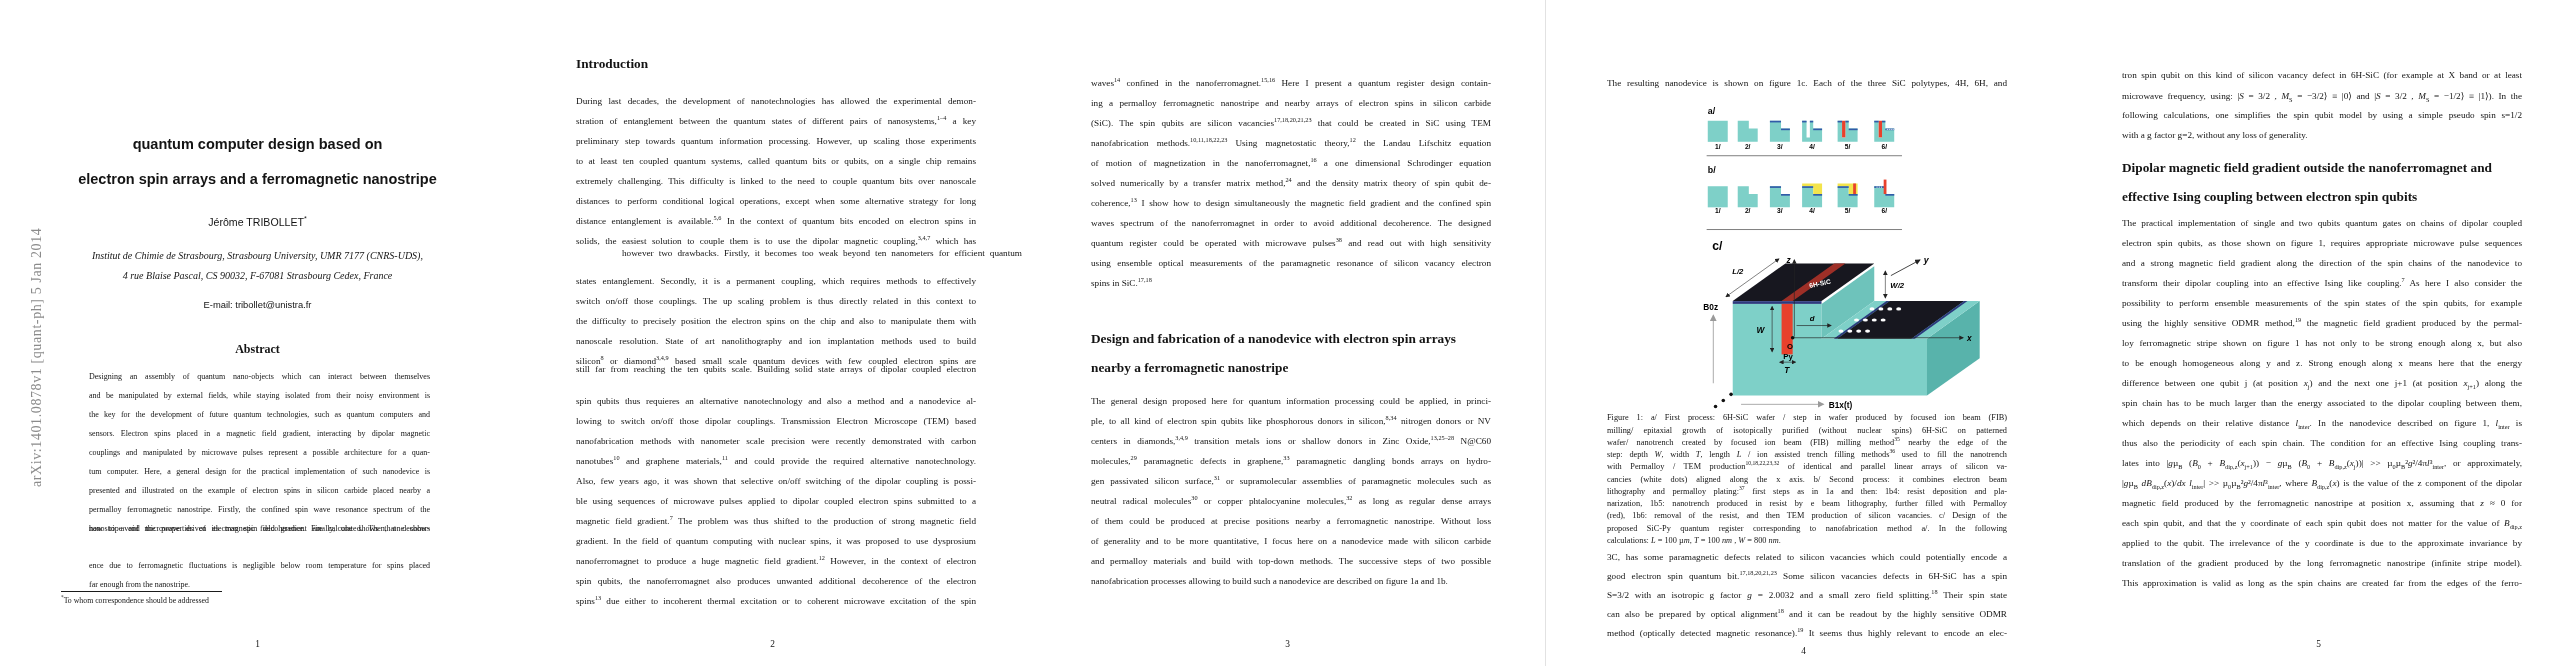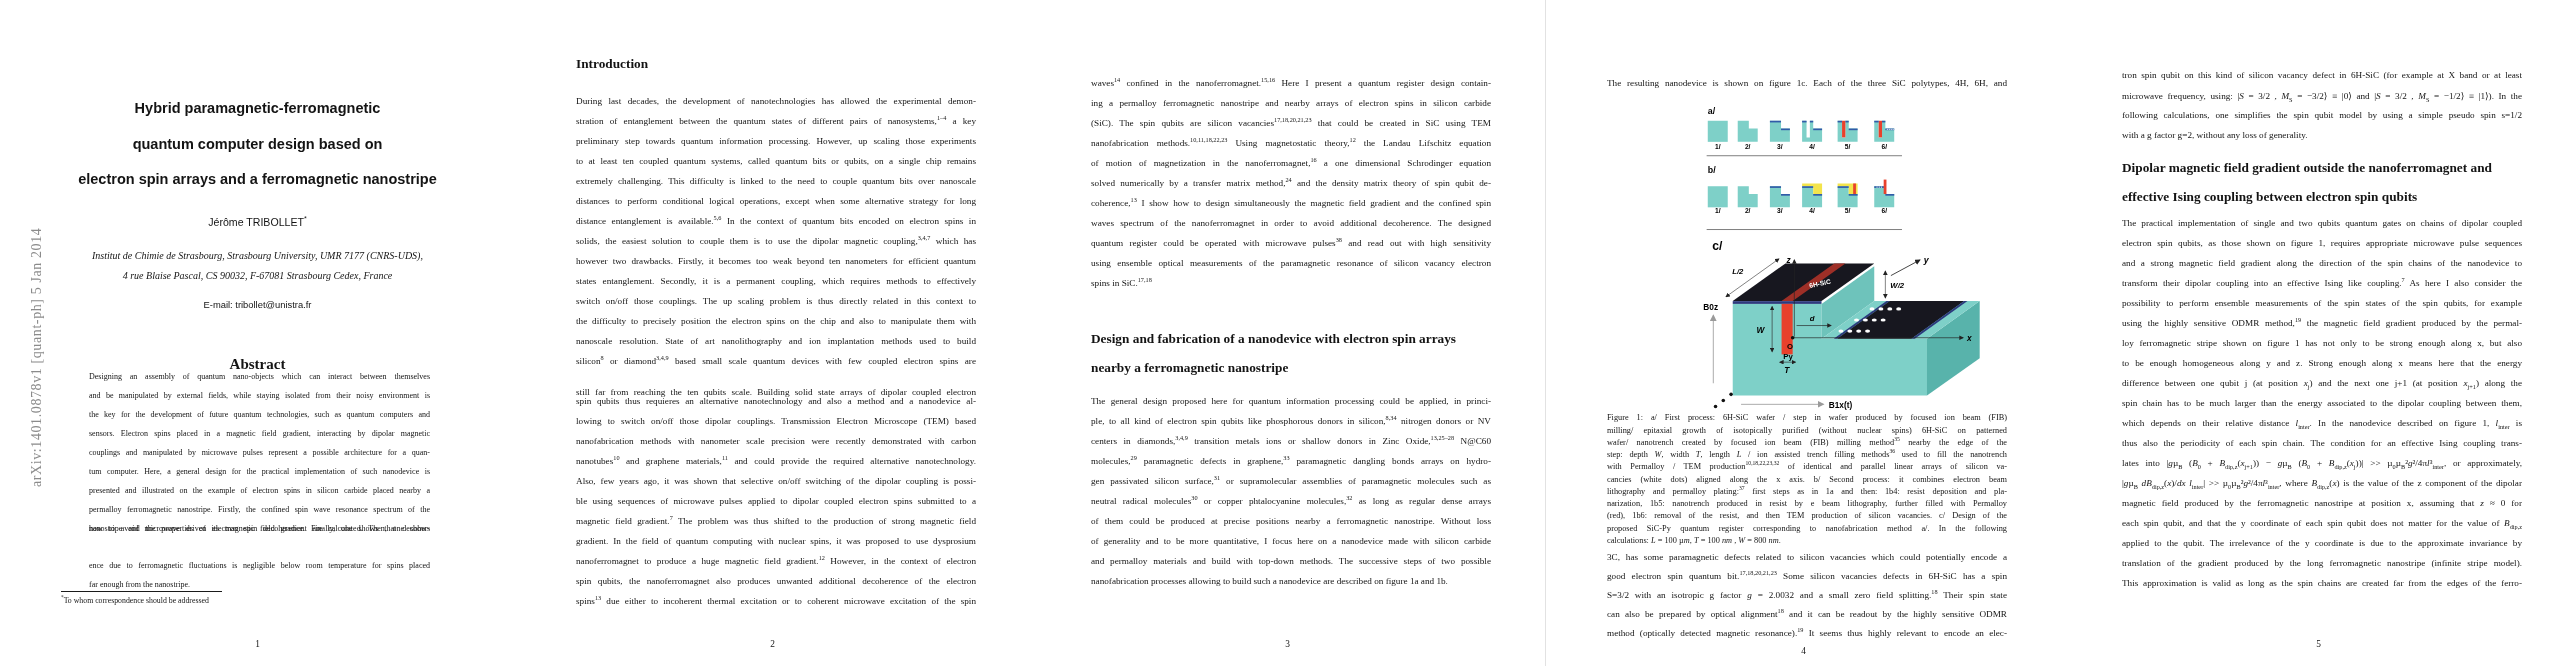--- a/index.html
+++ b/index.html
@@ -7,21 +7,21 @@
           font-family:"Liberation Serif",serif;color:#141414;}
   .page{position:absolute;top:0;width:515px;height:667px;background:#fff;border-right:0.6px solid #e2e2e2;}
   .content{position:absolute;inset:0;}
   .b{position:absolute;}
   
   .title{left:33px;width:449px;text-align:center;font-family:"Liberation Sans",sans-serif;
          font-weight:bold;font-size:14.5px;white-space:nowrap;}
   .author{left:33px;width:449px;text-align:center;font-family:"Liberation Sans",sans-serif;font-size:10.6px;}
   .affil{left:33px;width:449px;text-align:center;font-style:italic;font-size:10px;white-space:nowrap;}
   .email{left:33px;width:449px;text-align:center;font-family:"Liberation Sans",sans-serif;font-size:9.4px;}
-  .absh{left:33px;width:449px;text-align:center;font-weight:bold;font-size:15px;margin-top:14px;}
+  .absh{left:33px;width:449px;text-align:center;font-weight:bold;font-size:12px;}
   .abs,.absl{left:89px;width:341px;font-size:8px;text-align:justify;text-align-last:justify;font-family:Liberation Serif, serif;}
   .absl{text-align-last:left;}
   .rule{left:61px;width:161px;height:1.1px;background:#1a1a1a;}
   .foot{left:61px;width:400px;font-size:7.8px;}
   .num{left:33px;width:449px;text-align:center;font-size:9.4px;}
   .h1{left:61px;width:422px;font-weight:bold;font-size:13.3px;white-space:nowrap;}
   .line,.linel{left:61px;width:400px;font-size:9.2px;text-align:justify;text-align-last:justify;}
   .linel{text-align-last:left;}
   .cap,.capl{left:61px;width:400px;font-size:8.3px;text-align:justify;text-align-last:justify;}
   .capl{text-align-last:left;}
@@ -36,21 +36,20 @@
   .figlab{font-family:"Liberation Sans",sans-serif;font-weight:bold;}
 </style>
 </head>
 <body>
 
 <div id="canvas">
 
   <div class="page" style="left:0">
     <div id="banner">arXiv:1401.0878v1  [quant-ph]  5 Jan 2014</div>
     <div class="content">
-        <div class="b title" style="top: 100px;">Hybrid paramagnetic-ferromagnetic</div>
         <div class="b title" style="top: 171px;">electron spin arrays and a ferromagnetic nanostripe</div>
         <div class="b title" style="top: 136px;">quantum computer design based on</div>
         <div class="b author" style="top: 216px;">Jérôme TRIBOLLET<sup>*</sup></div>
         <div class="b affil" style="top: 250px;">Institut de Chimie de Strasbourg, Strasbourg University, UMR 7177 (CNRS-UDS),</div>
         <div class="b affil" style="top: 270px;">4 rue Blaise Pascal, CS 90032, F-67081 Strasbourg Cedex, France</div>
         <div class="b email" style="top: 299px;">E-mail: tribollet@unistra.fr</div>
         <div class="b absh" style="top: 342px;">Abstract</div>
         <div class="b abs" style="top: 372px;">Designing an assembly of quantum nano-objects which can interact between themselves</div>
         <div class="b abs" style="top: 391px;">and be manipulated by external fields, while staying isolated from their noisy environment is</div>
         <div class="b abs" style="top: 410px;">the key for the development of future quantum technologies, such as quantum computers and</div>
@@ -72,27 +71,27 @@
     <div class="content">
         <div class="b h1" style="top: 56px;">Introduction</div>
         <div class="b line" style="top: 96px;">During last decades, the development of nanotechnologies has allowed the experimental demon-</div>
         <div class="b line" style="top: 116px;">stration of entanglement between the quantum states of different pairs of nanosystems,<sup>1–4</sup> a key</div>
         <div class="b line" style="top: 136px;">preliminary step towards quantum information processing. However, up scaling those experiments</div>
         <div class="b line" style="top: 156px;">to at least ten coupled quantum systems, called quantum bits or qubits, on a single chip remains</div>
         <div class="b line" style="top: 176px;">extremely challenging. This difficulty is linked to the need to couple quantum bits over nanoscale</div>
         <div class="b line" style="top: 196px;">distances to perform conditional logical operations, except when some alternative strategy for long</div>
         <div class="b line" style="top: 216px;">distance entanglement is available.<sup>5,6</sup> In the context of quantum bits encoded on electron spins in</div>
         <div class="b line" style="top: 236px;">solids, the easiest solution to couple them is to use the dipolar magnetic coupling,<sup>3,4,7</sup> which has</div>
-        <div class="b line" style="top: 256px;">however two drawbacks. Firstly, it becomes too weak beyond ten nanometers for efficient quantum</div>
+        <div class="b line" style="top: 248px; margin-left: 46px;">however two drawbacks. Firstly, it becomes too weak beyond ten nanometers for efficient quantum</div>
         <div class="b line" style="top: 276px;">states entanglement.  Secondly, it is a permanent coupling, which requires methods to effectively</div>
         <div class="b line" style="top: 296px;">switch on/off those couplings.  The up scaling problem is thus directly related in this context to</div>
         <div class="b line" style="top: 316px;">the difficulty to precisely position the electron spins on the chip and also to manipulate them with</div>
         <div class="b line" style="top: 336px;">nanoscale resolution.  State of art nanolithography and ion implantation methods used to build</div>
         <div class="b line" style="top: 356px;">silicon<sup>8</sup> or diamond<sup>3,4,9</sup> based small scale quantum devices with few coupled electron spins are</div>
-        <div class="b line" style="top: 387px;">still far from reaching the ten qubits scale.  Building solid state arrays of dipolar coupled electron</div>
+        <div class="b line" style="top: 364px;">still far from reaching the ten qubits scale.  Building solid state arrays of dipolar coupled electron</div>
         <div class="b line" style="top: 396px;">spin qubits thus requieres an alternative nanotechnology and also a method and a nanodevice al-</div>
         <div class="b line" style="top: 416px;">lowing to switch on/off those dipolar couplings.  Transmission Electron Microscope (TEM) based</div>
         <div class="b line" style="top: 436px;">nanofabrication methods with nanometer scale precision were recently demonstrated with carbon</div>
         <div class="b line" style="top: 456px;">nanotubes<sup>10</sup> and graphene materials,<sup>11</sup> and could provide the required alternative nanotechnology.</div>
         <div class="b line" style="top: 476px;">Also, few years ago, it was shown that selective on/off switching of the dipolar coupling is possi-</div>
         <div class="b line" style="top: 496px;">ble using sequences of microwave pulses applied to dipolar coupled electron spins submitted to a</div>
         <div class="b line" style="top: 516px;">magnetic field gradient.<sup>7</sup> The problem was thus shifted to the production of strong magnetic field</div>
         <div class="b line" style="top: 536px;">gradient. In the field of quantum computing with nuclear spins, it was proposed to use dysprosium</div>
         <div class="b line" style="top: 556px;">nanoferromagnet to produce a huge magnetic field gradient.<sup>12</sup> However, in the context of electron</div>
         <div class="b line" style="top: 576px;">spin qubits, the nanoferromagnet also produces unwanted additional decoherence of the electron</div>

